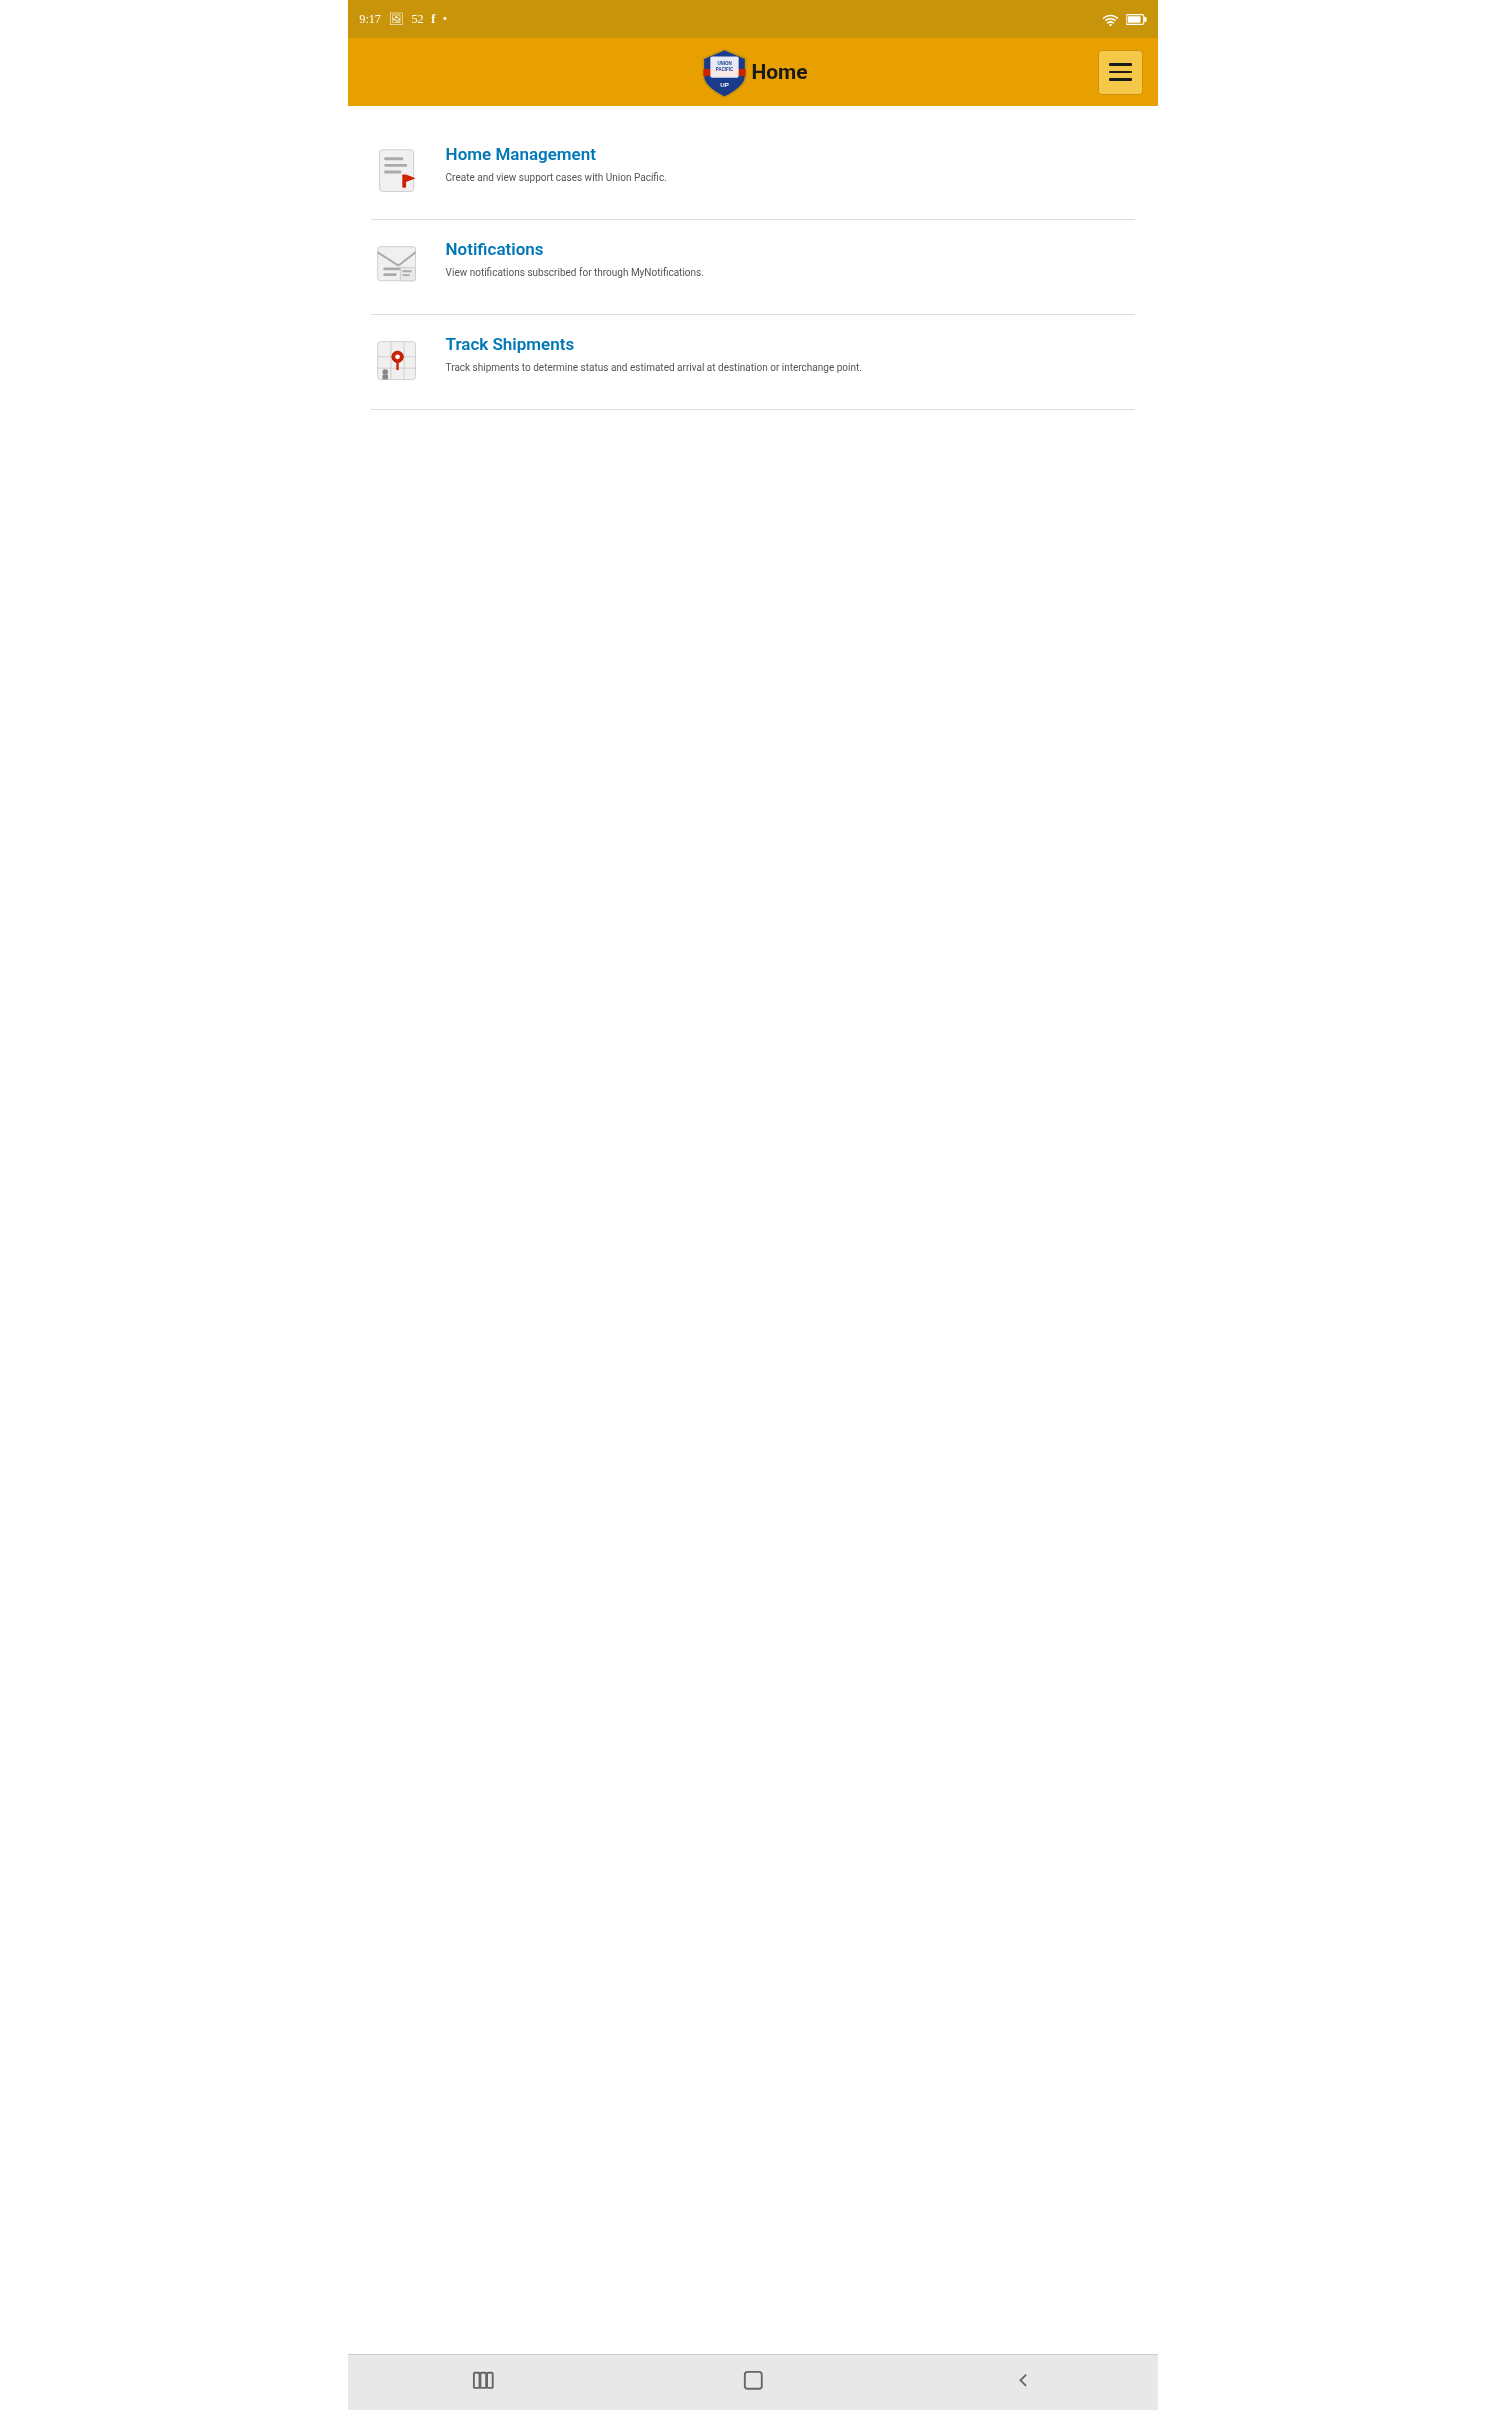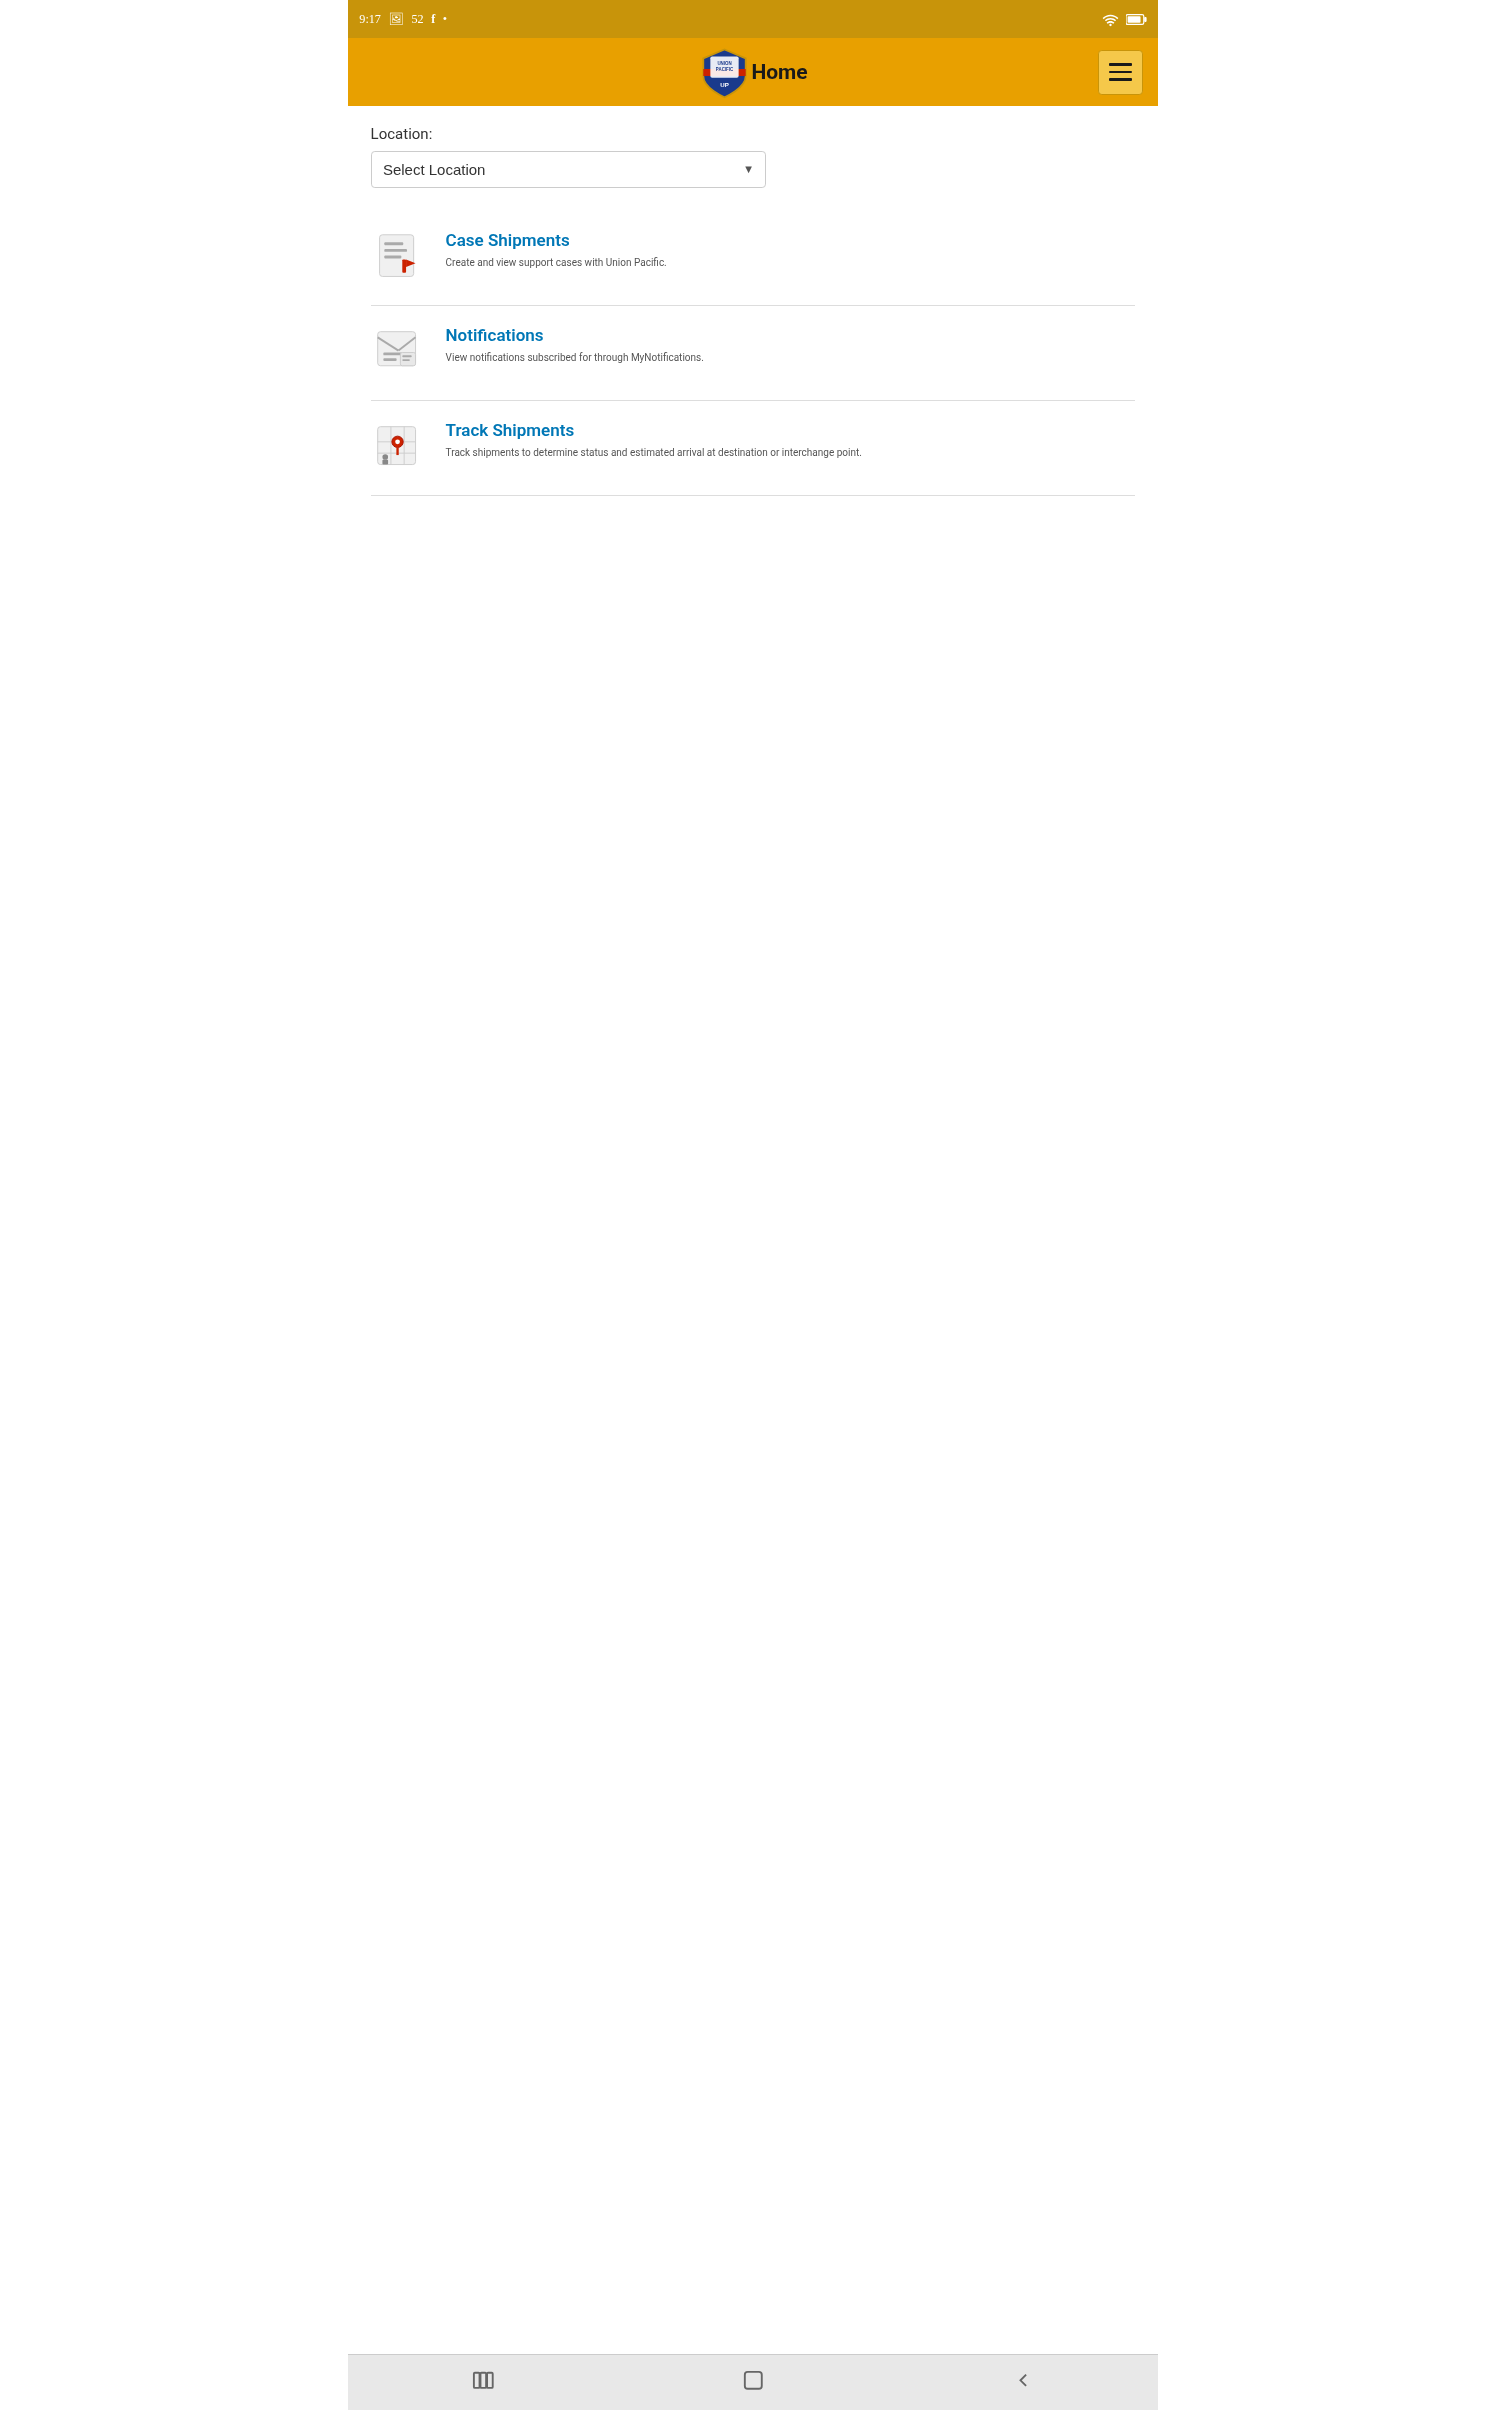--- a/index.html
+++ b/index.html
@@ -252,49 +252,40 @@
 
   <div class="toolbar-menu">
     <div class="hamburger-line"></div>
     <div class="hamburger-line"></div>
     <div class="hamburger-line"></div>
   </div>
 </div>
 
 <div class="main-content">
 
-  <div class="location-section">
-    <div class="location-label">Location:</div>
-    <div class="location-select-wrapper">
-      <select class="location-select">
-        <option value="">Select Location</option>
-      </select>
-      <span class="select-arrow">▼</span>
-    </div>
-  </div>
 
   <ul class="menu-list">
 
     <li class="menu-item">
       <div class="menu-item-icon">
 
         <svg width="53" height="53" viewBox="0 0 56 56">
 
           <rect x="8" y="4" width="36" height="44" rx="3" fill="#f0f0f0" stroke="#ccc" stroke-width="1"></rect>
 
           <rect x="13" y="12" width="20" height="3" rx="1" fill="#aaa"></rect>
           <rect x="13" y="19" width="24" height="3" rx="1" fill="#aaa"></rect>
           <rect x="13" y="26" width="18" height="3" rx="1" fill="#aaa"></rect>
 
           <rect x="32" y="30" width="4" height="14" rx="1" fill="#cc2200"></rect>
           <polygon points="36,30 46,34 36,38" fill="#cc2200"></polygon>
         </svg>
       </div>
       <div class="menu-item-text">
-        <div class="menu-item-title">Case Shipments</div>
+        <div class="menu-item-title">Home Management</div>
         <div class="menu-item-desc">Create and view support cases with Union Pacific.</div>
       </div>
     </li>
 
     <li class="menu-item">
       <div class="menu-item-icon">
 
         <svg width="53" height="53" viewBox="0 0 56 56">
 
           <rect x="6" y="6" width="40" height="36" rx="3" fill="#f0f0f0" stroke="#ccc" stroke-width="1"></rect>

